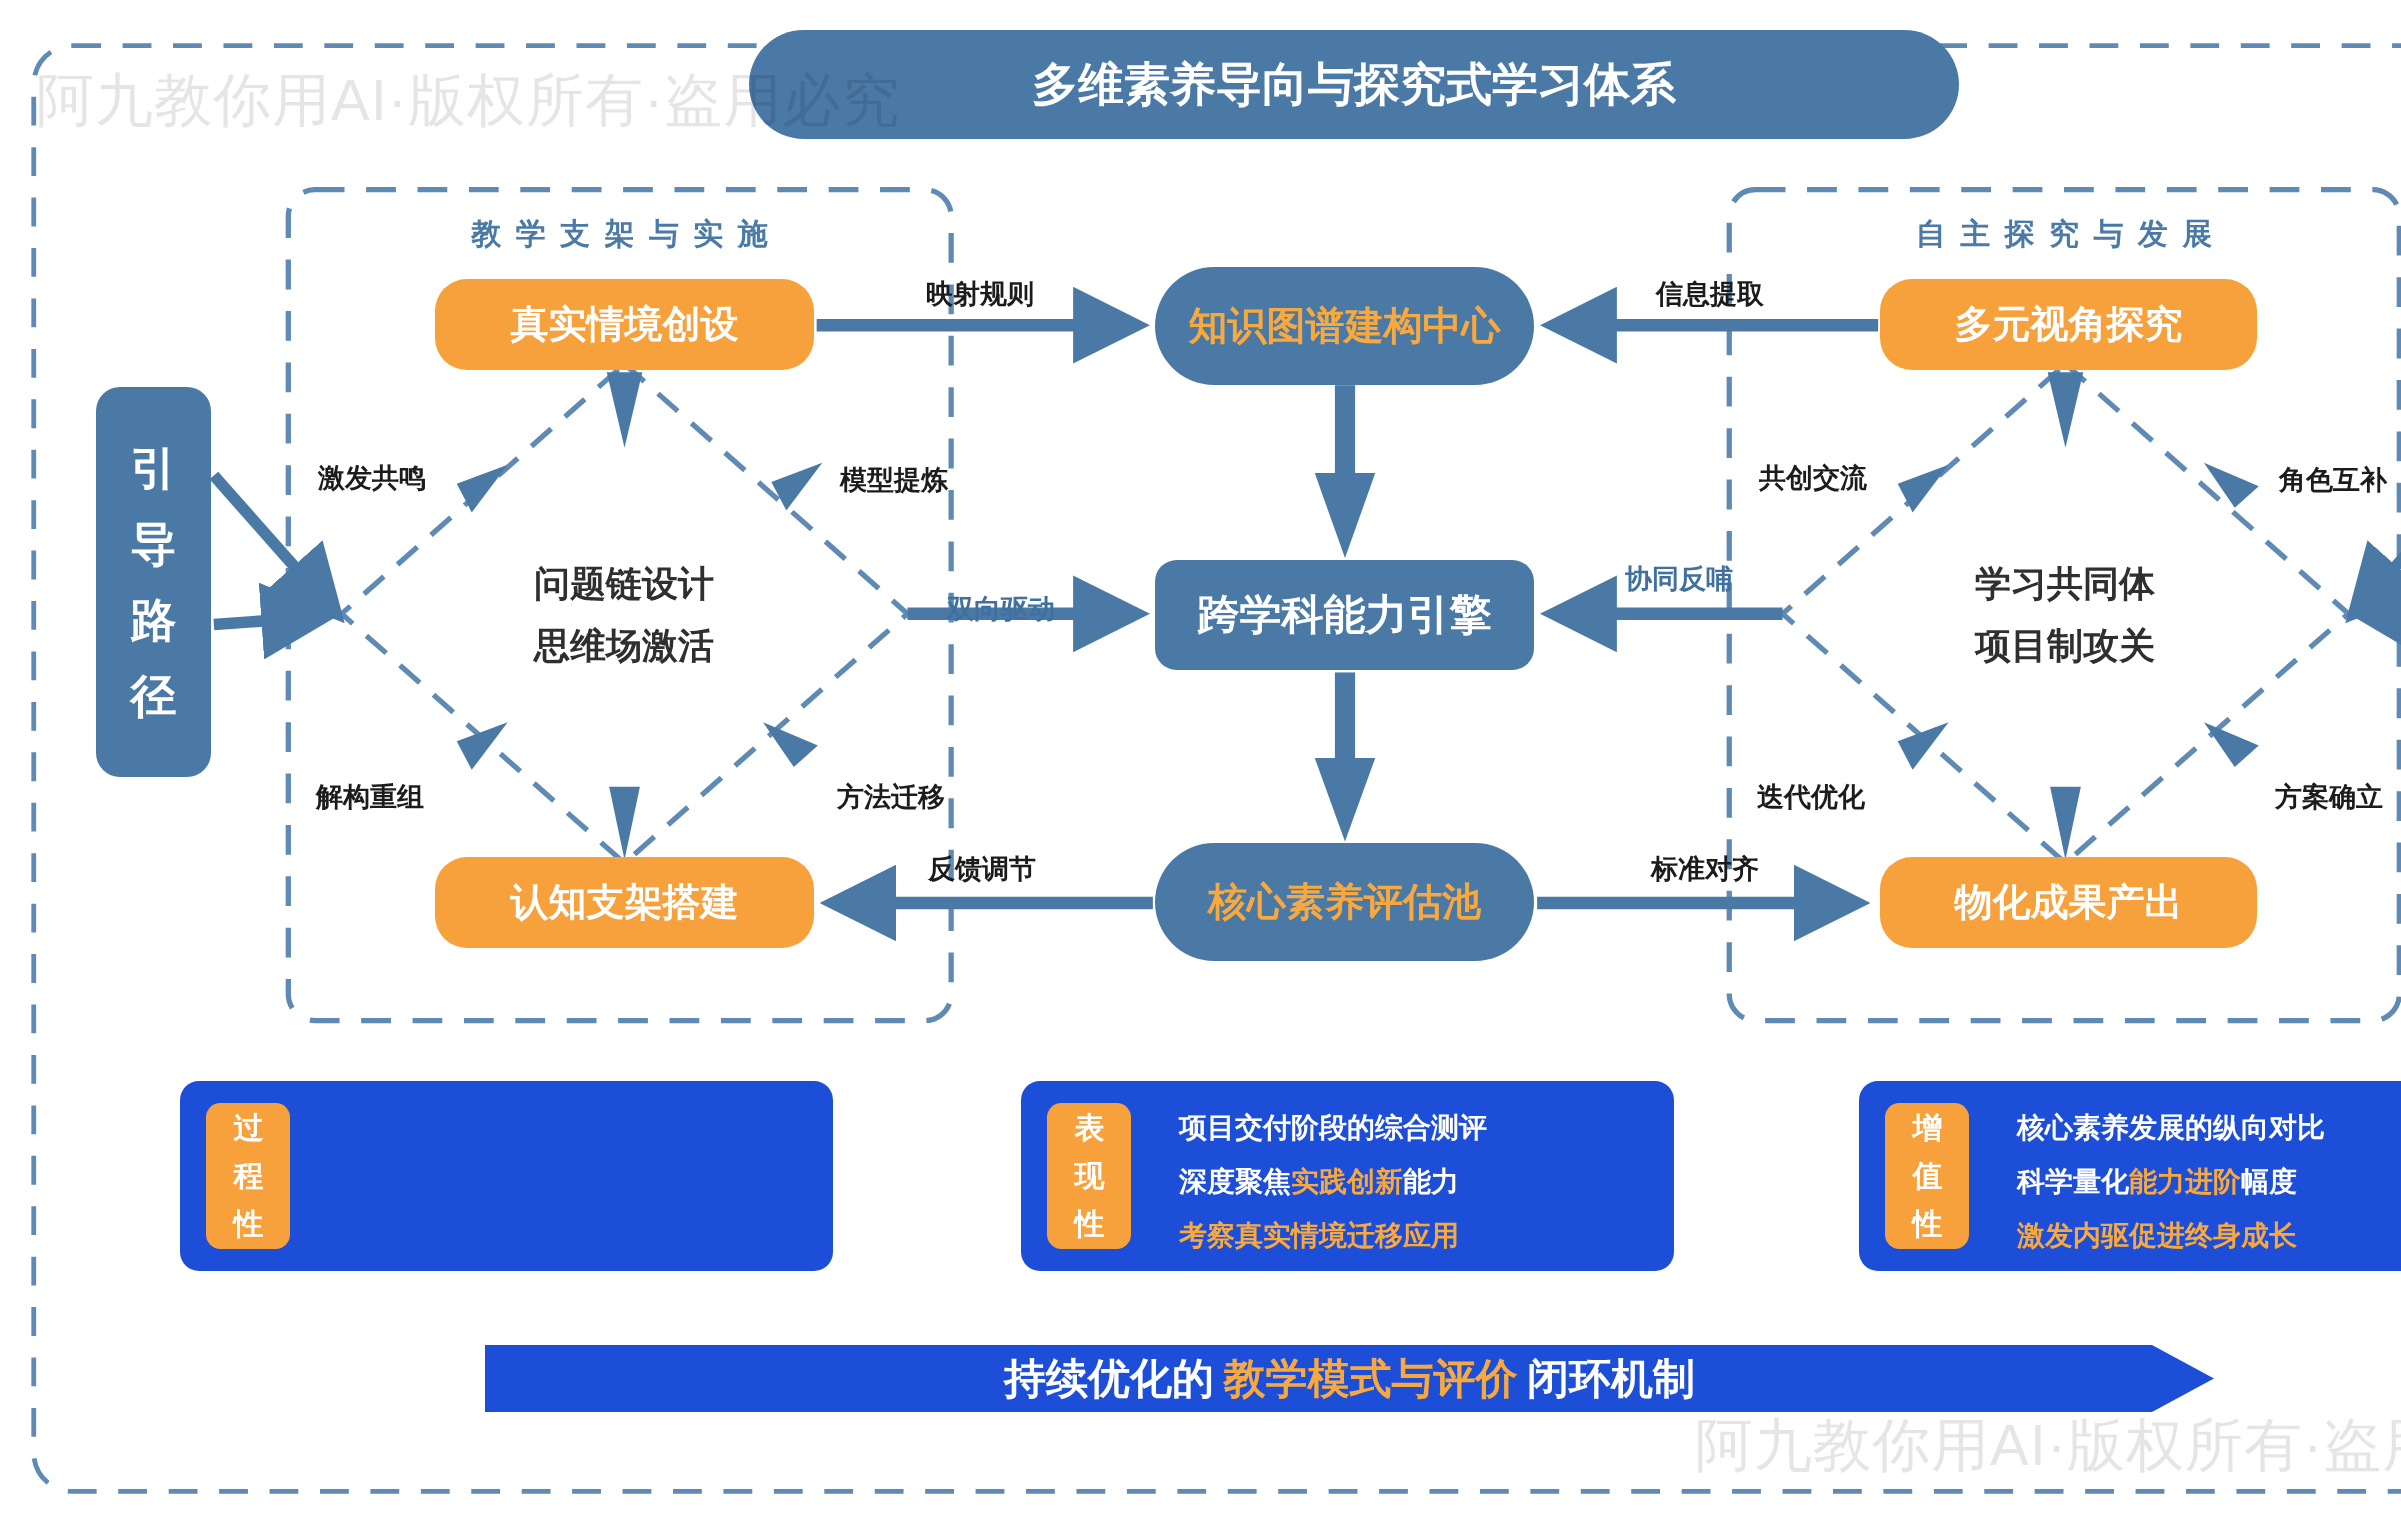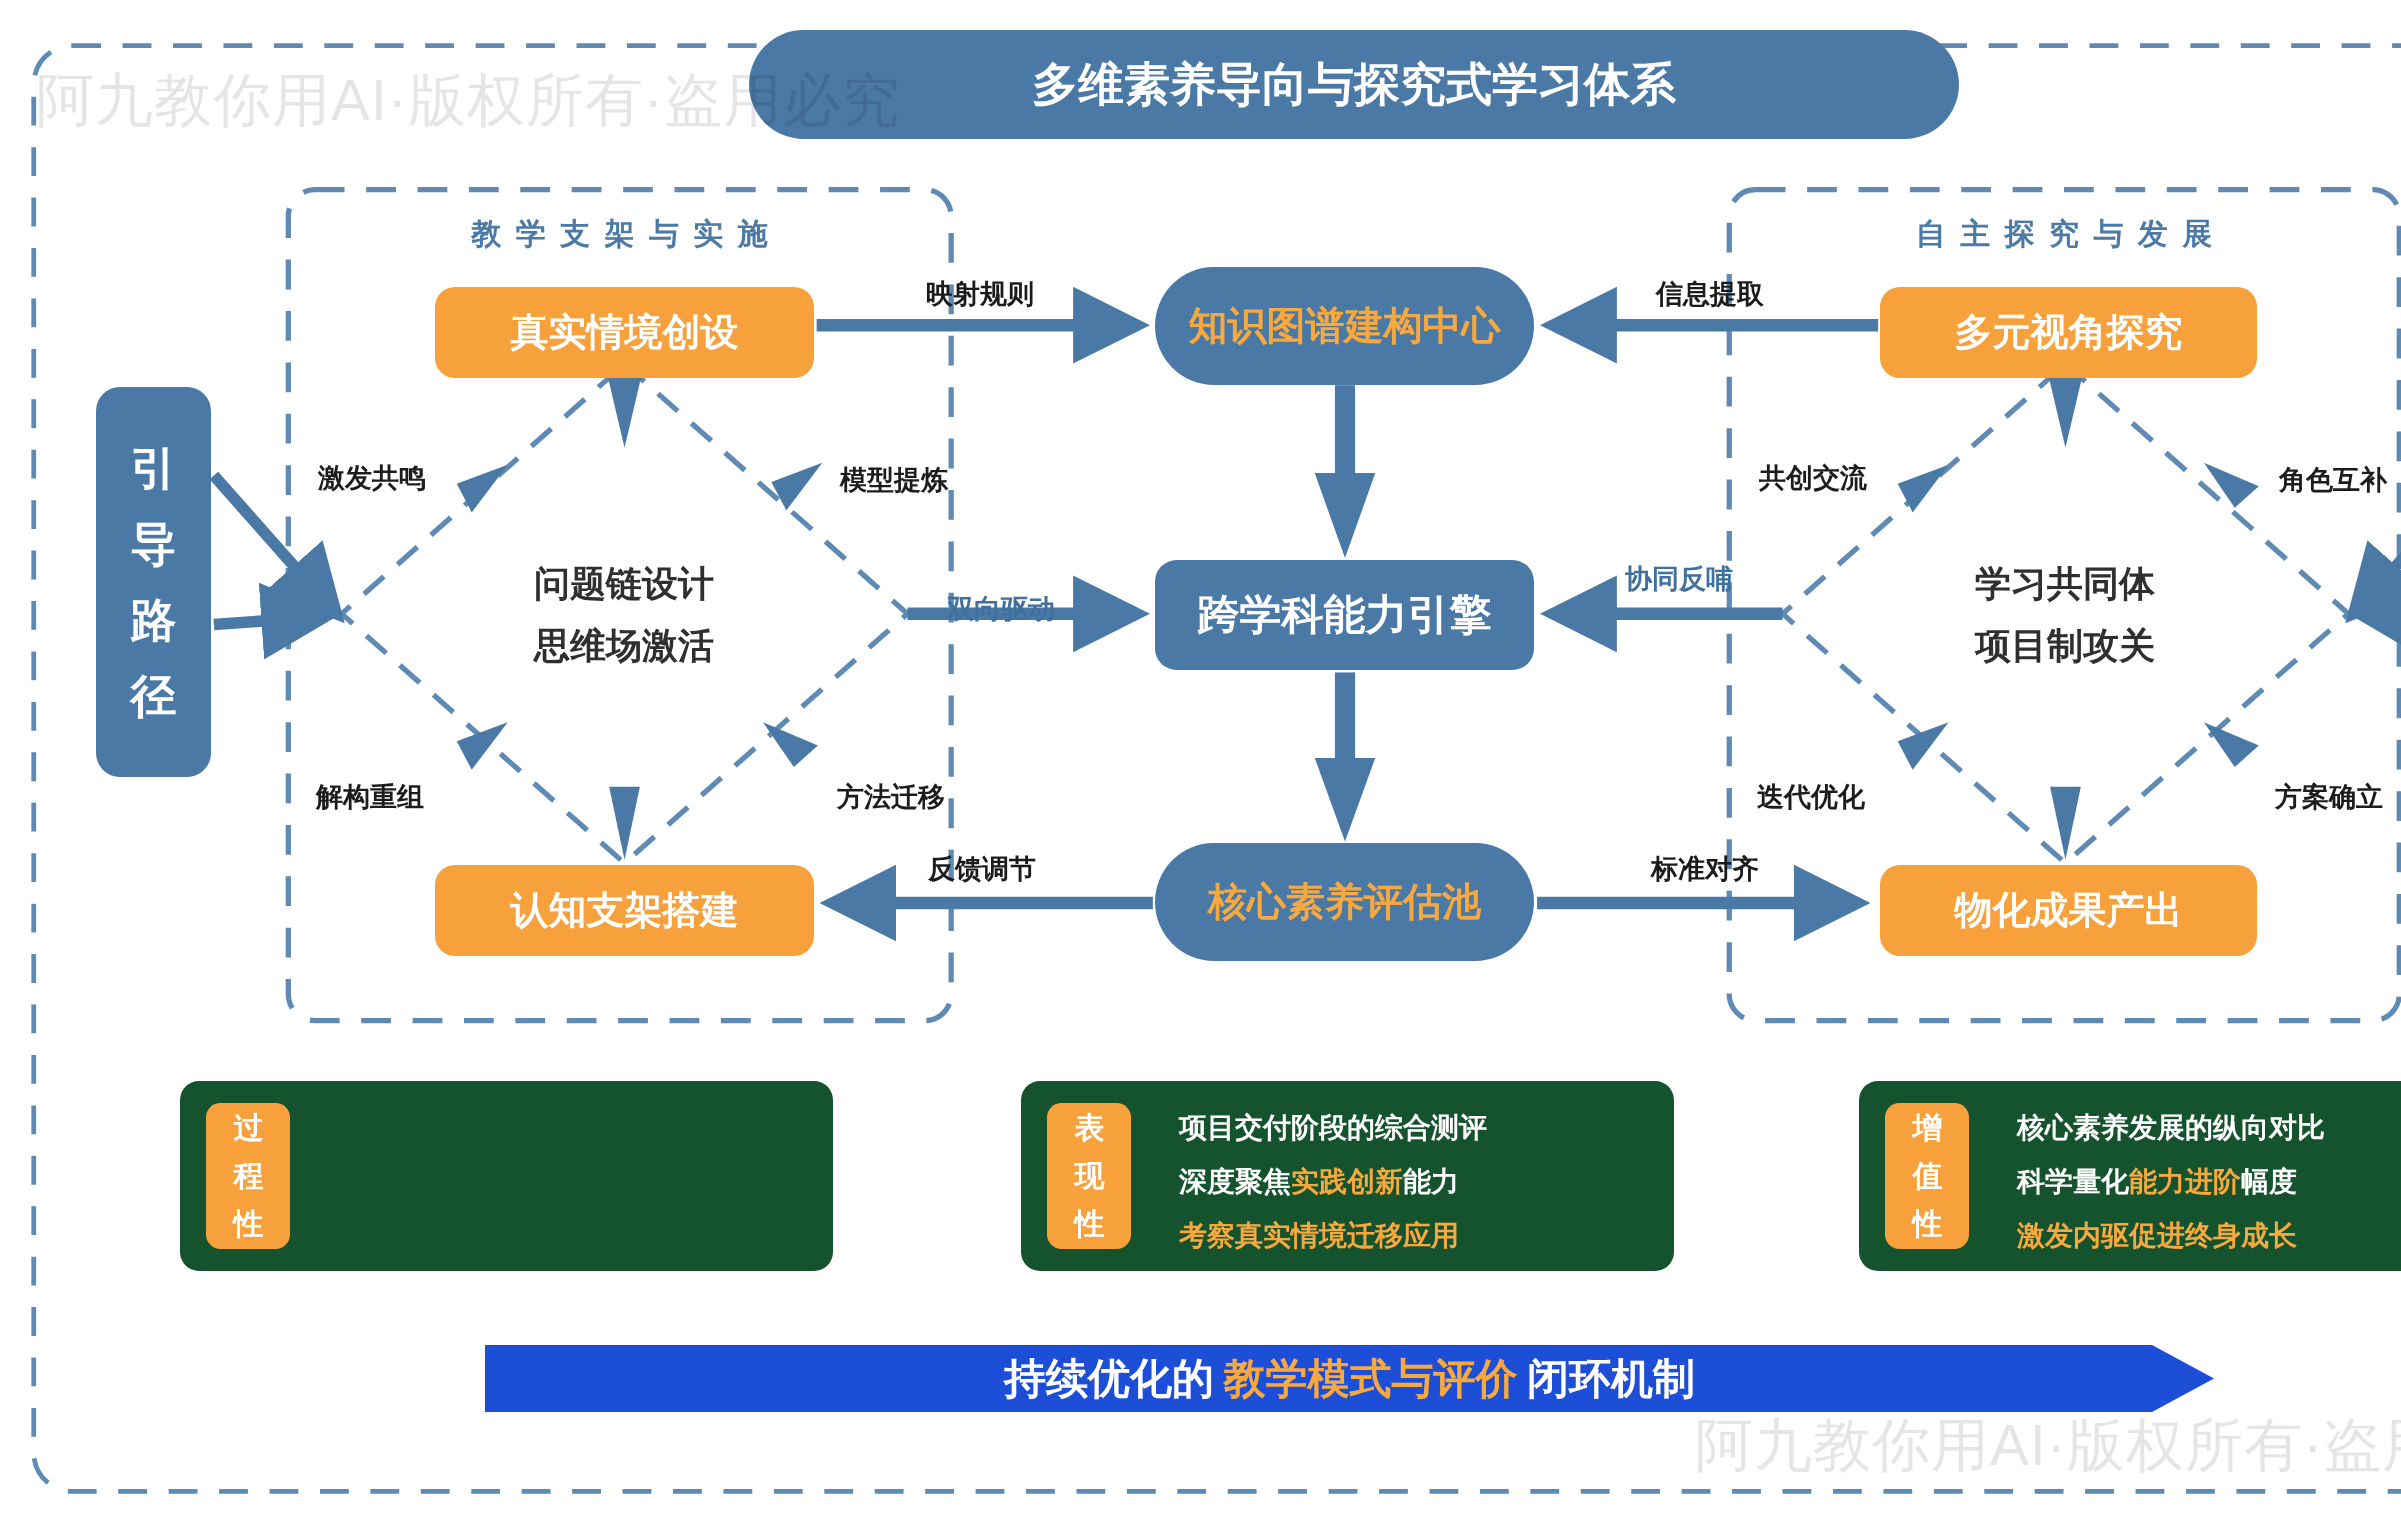--- a/index.html
+++ b/index.html
@@ -13,22 +13,22 @@
 
   .watermark{color:rgba(0,0,0,0.10);font-size:58px;white-space:nowrap;z-index:6;letter-spacing:1px;}
   .wm-tl{left:36px;top:62px;}
   .wm-br{left:1695px;top:1407px;}
 
   .sec-header{font-size:30px;font-weight:bold;color:#4B7AA6;letter-spacing:14.4px;text-indent:14.4px;
     text-align:center;z-index:2;}
   .hdr-left{left:288px;top:214px;width:663px;}
   .hdr-right{left:1729px;top:214px;width:670px;}
 
-  .obox{background:#F7A13C;border-radius:20px;display:flex;align-items:center;justify-content:center;
-    color:#ffffff;font-size:38px;font-weight:bold;z-index:2;margin-top:8px;}
+  .obox{background:#F7A13C;border-radius:32px;display:flex;align-items:center;justify-content:center;
+    color:#ffffff;font-size:38px;font-weight:bold;z-index:2;}
   .ob-lt{left:435px;top:279px;width:379px;height:91px;}
   .ob-lb{left:435px;top:857px;width:379px;height:91px;}
   .ob-rt{left:1880px;top:279px;width:377px;height:91px;}
   .ob-rb{left:1880px;top:857px;width:377px;height:91px;}
 
   .cpill{background:#4A79A6;border-radius:59px;display:flex;align-items:center;justify-content:center;
     color:#F7A93F;font-size:39px;font-weight:bold;z-index:2;}
   .cp-top{left:1155px;top:267px;width:379px;height:118px;}
   .cp-bottom{left:1155px;top:843px;width:379px;height:118px;}
   .engine{left:1155px;top:560px;width:379px;height:110px;background:#4A79A6;border-radius:21.6px;
@@ -40,21 +40,21 @@
   .vtext{width:1em;line-height:76px;word-break:break-all;text-align:center;}
 
   .dtext{width:384px;text-align:center;font-size:36px;font-weight:bold;color:#2F2F2F;line-height:62px;z-index:2;}
   .dt-left{left:432px;top:553px;}
   .dt-right{left:1873px;top:553px;}
 
   .clabel{font-size:27px;font-weight:bold;color:#1C1C1C;white-space:nowrap;transform:translate(-50%,-50%);z-index:2;}
   .elabel{font-size:27px;font-weight:bold;color:#1B1B1B;white-space:nowrap;transform:translate(-50%,-50%);z-index:2;}
   .elabel.blue{color:#40719E;}
 
-  .panel{background:#14532d;border-radius:19px;width:653px;height:190px;z-index:2;}
+  .panel{background:#1d4ed8;border-radius:19px;width:653px;height:190px;z-index:2;}
   .p1{left:180px;top:1081px;} .p2{left:1021px;top:1081px;} .p3{left:1859px;top:1081px;}
   .ptag{position:absolute;left:26.4px;top:21.6px;width:84px;height:146px;background:#F7A13C;border-radius:14.4px;
     display:flex;align-items:center;justify-content:center;color:#ffffff;font-size:30px;font-weight:bold;}
   .ptag .vtext{line-height:48px;}
   .plines{position:absolute;left:158px;top:20px;}
   .pline{height:54px;line-height:54px;font-size:28px;font-weight:bold;color:#ffffff;white-space:nowrap;}
   .pline .hl, .pline.orange{color:#F7A93F;}
 
   .banner{left:485px;top:1345px;width:1729px;height:67px;background:#1d4ed8;z-index:2;
     clip-path:polygon(0 0, calc(100% - 62px) 0, 100% 50%, calc(100% - 62px) 100%, 0 100%);

